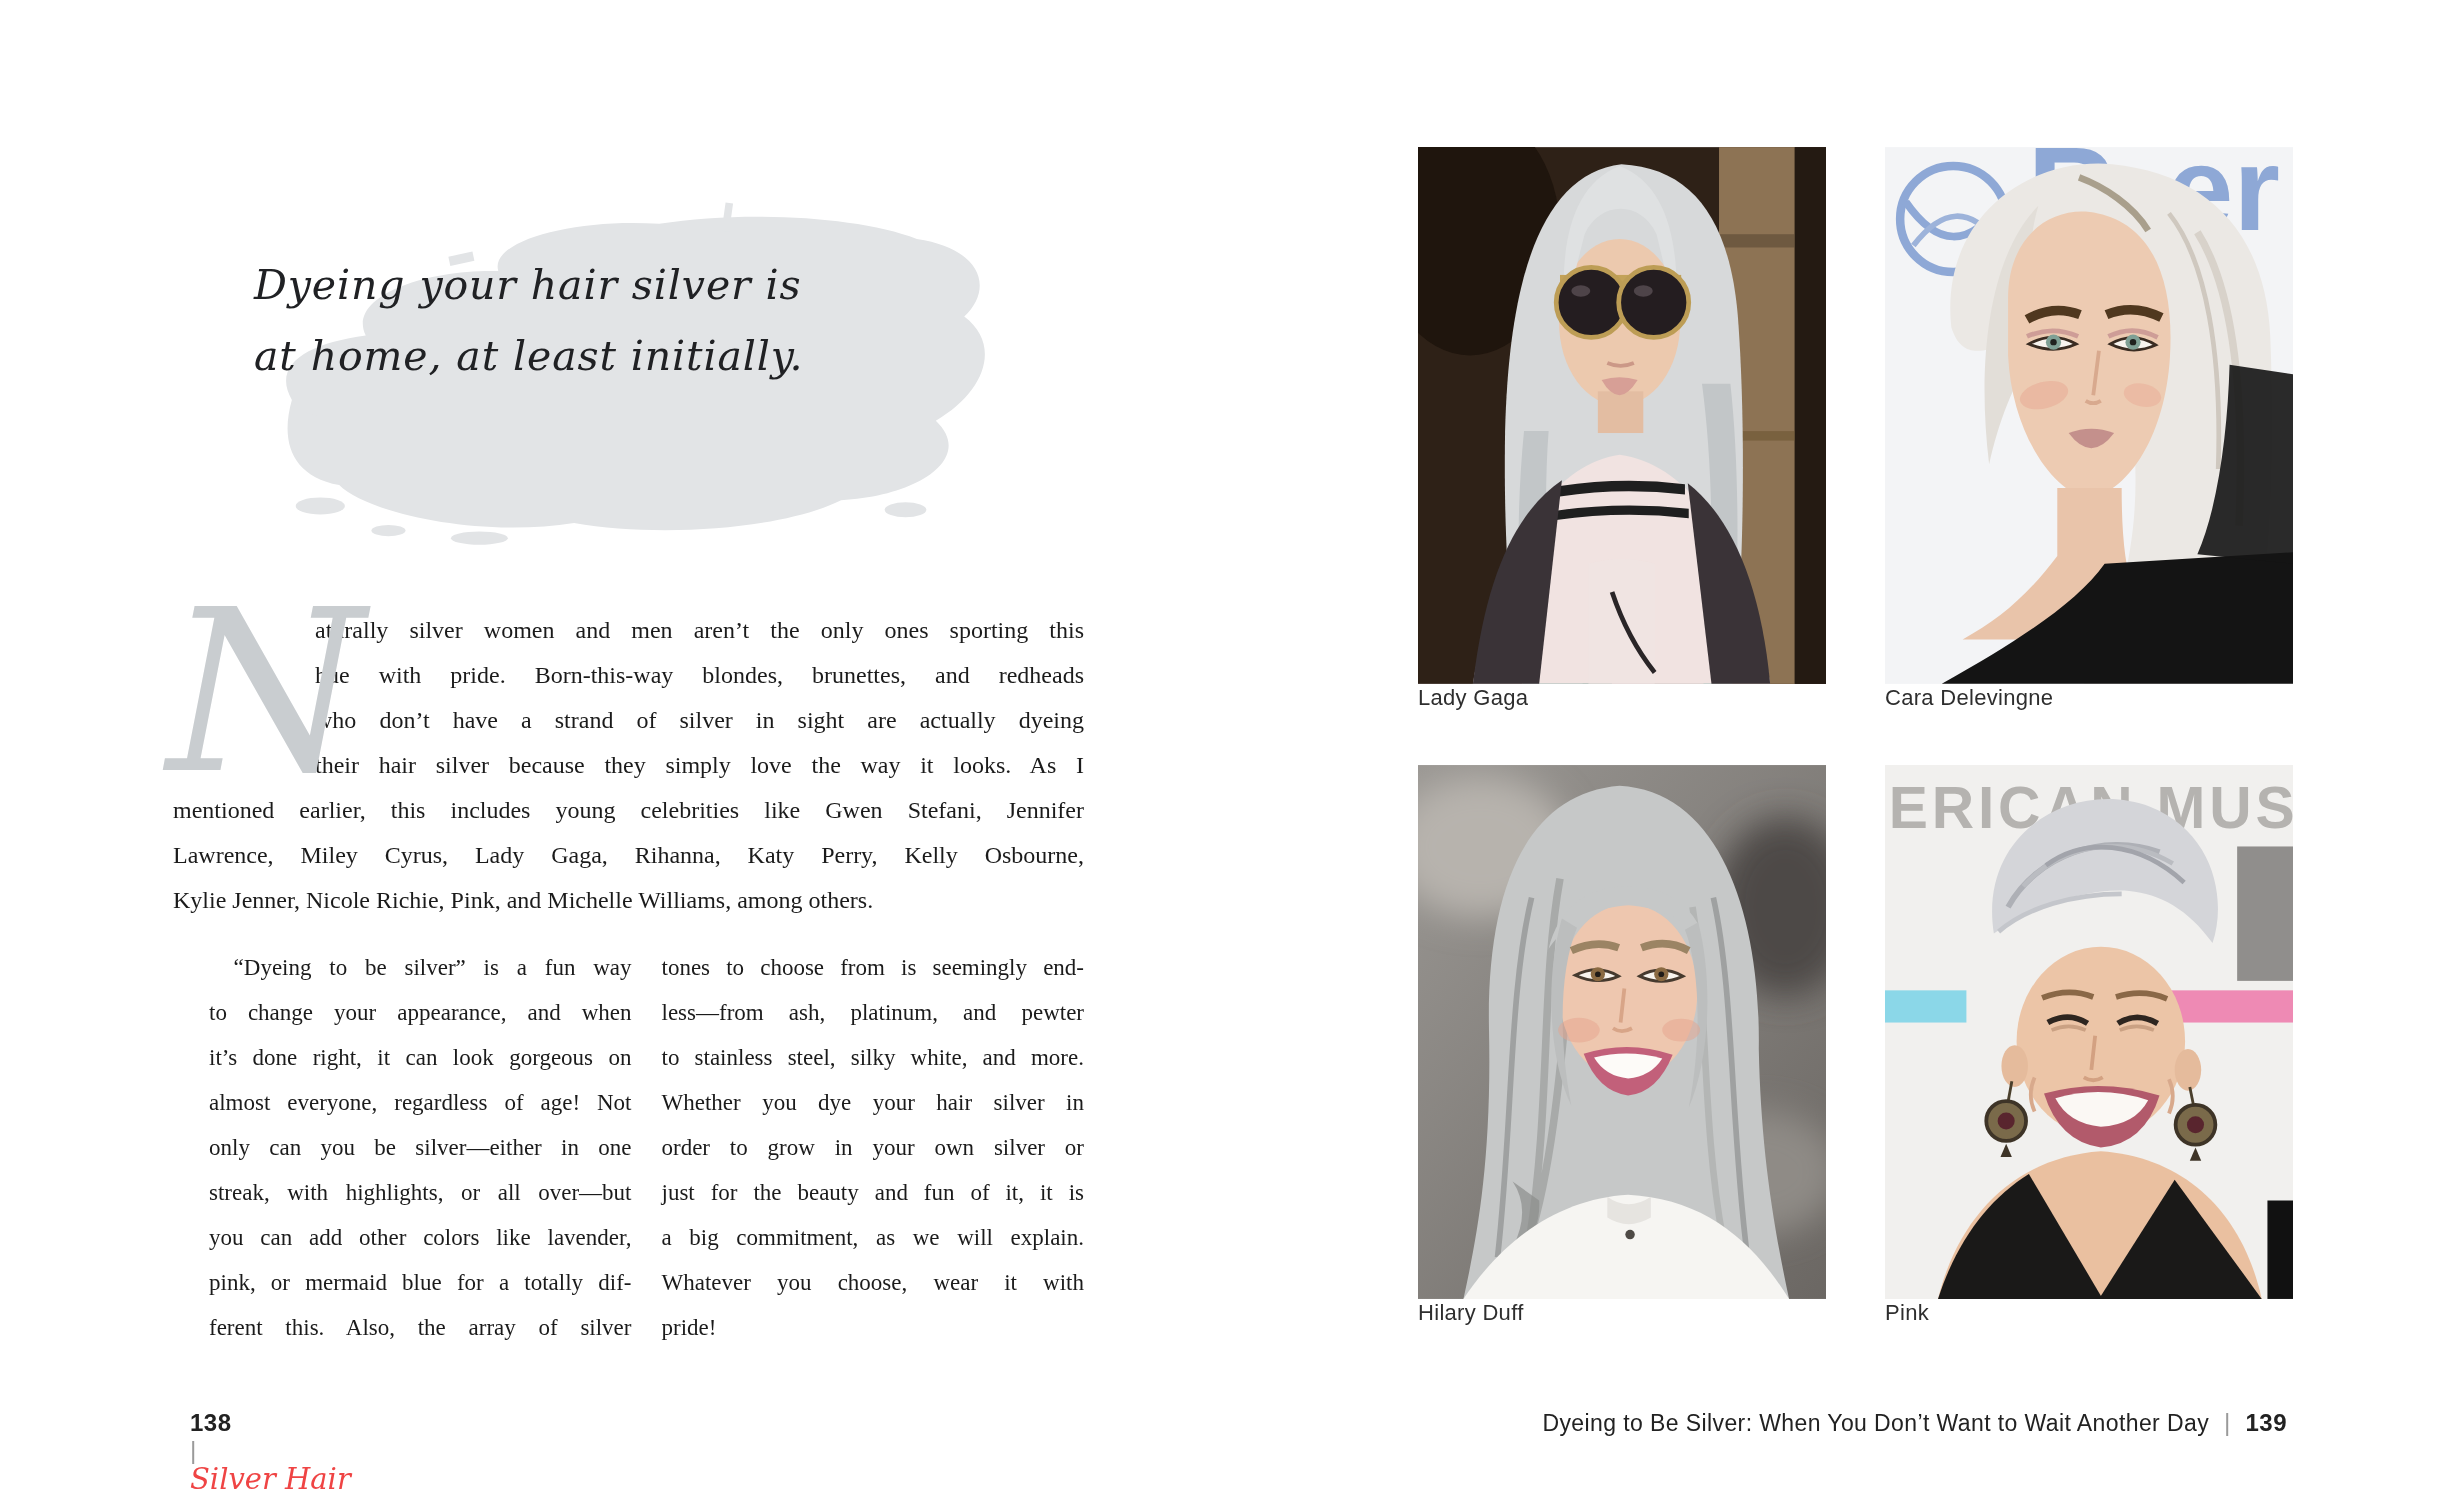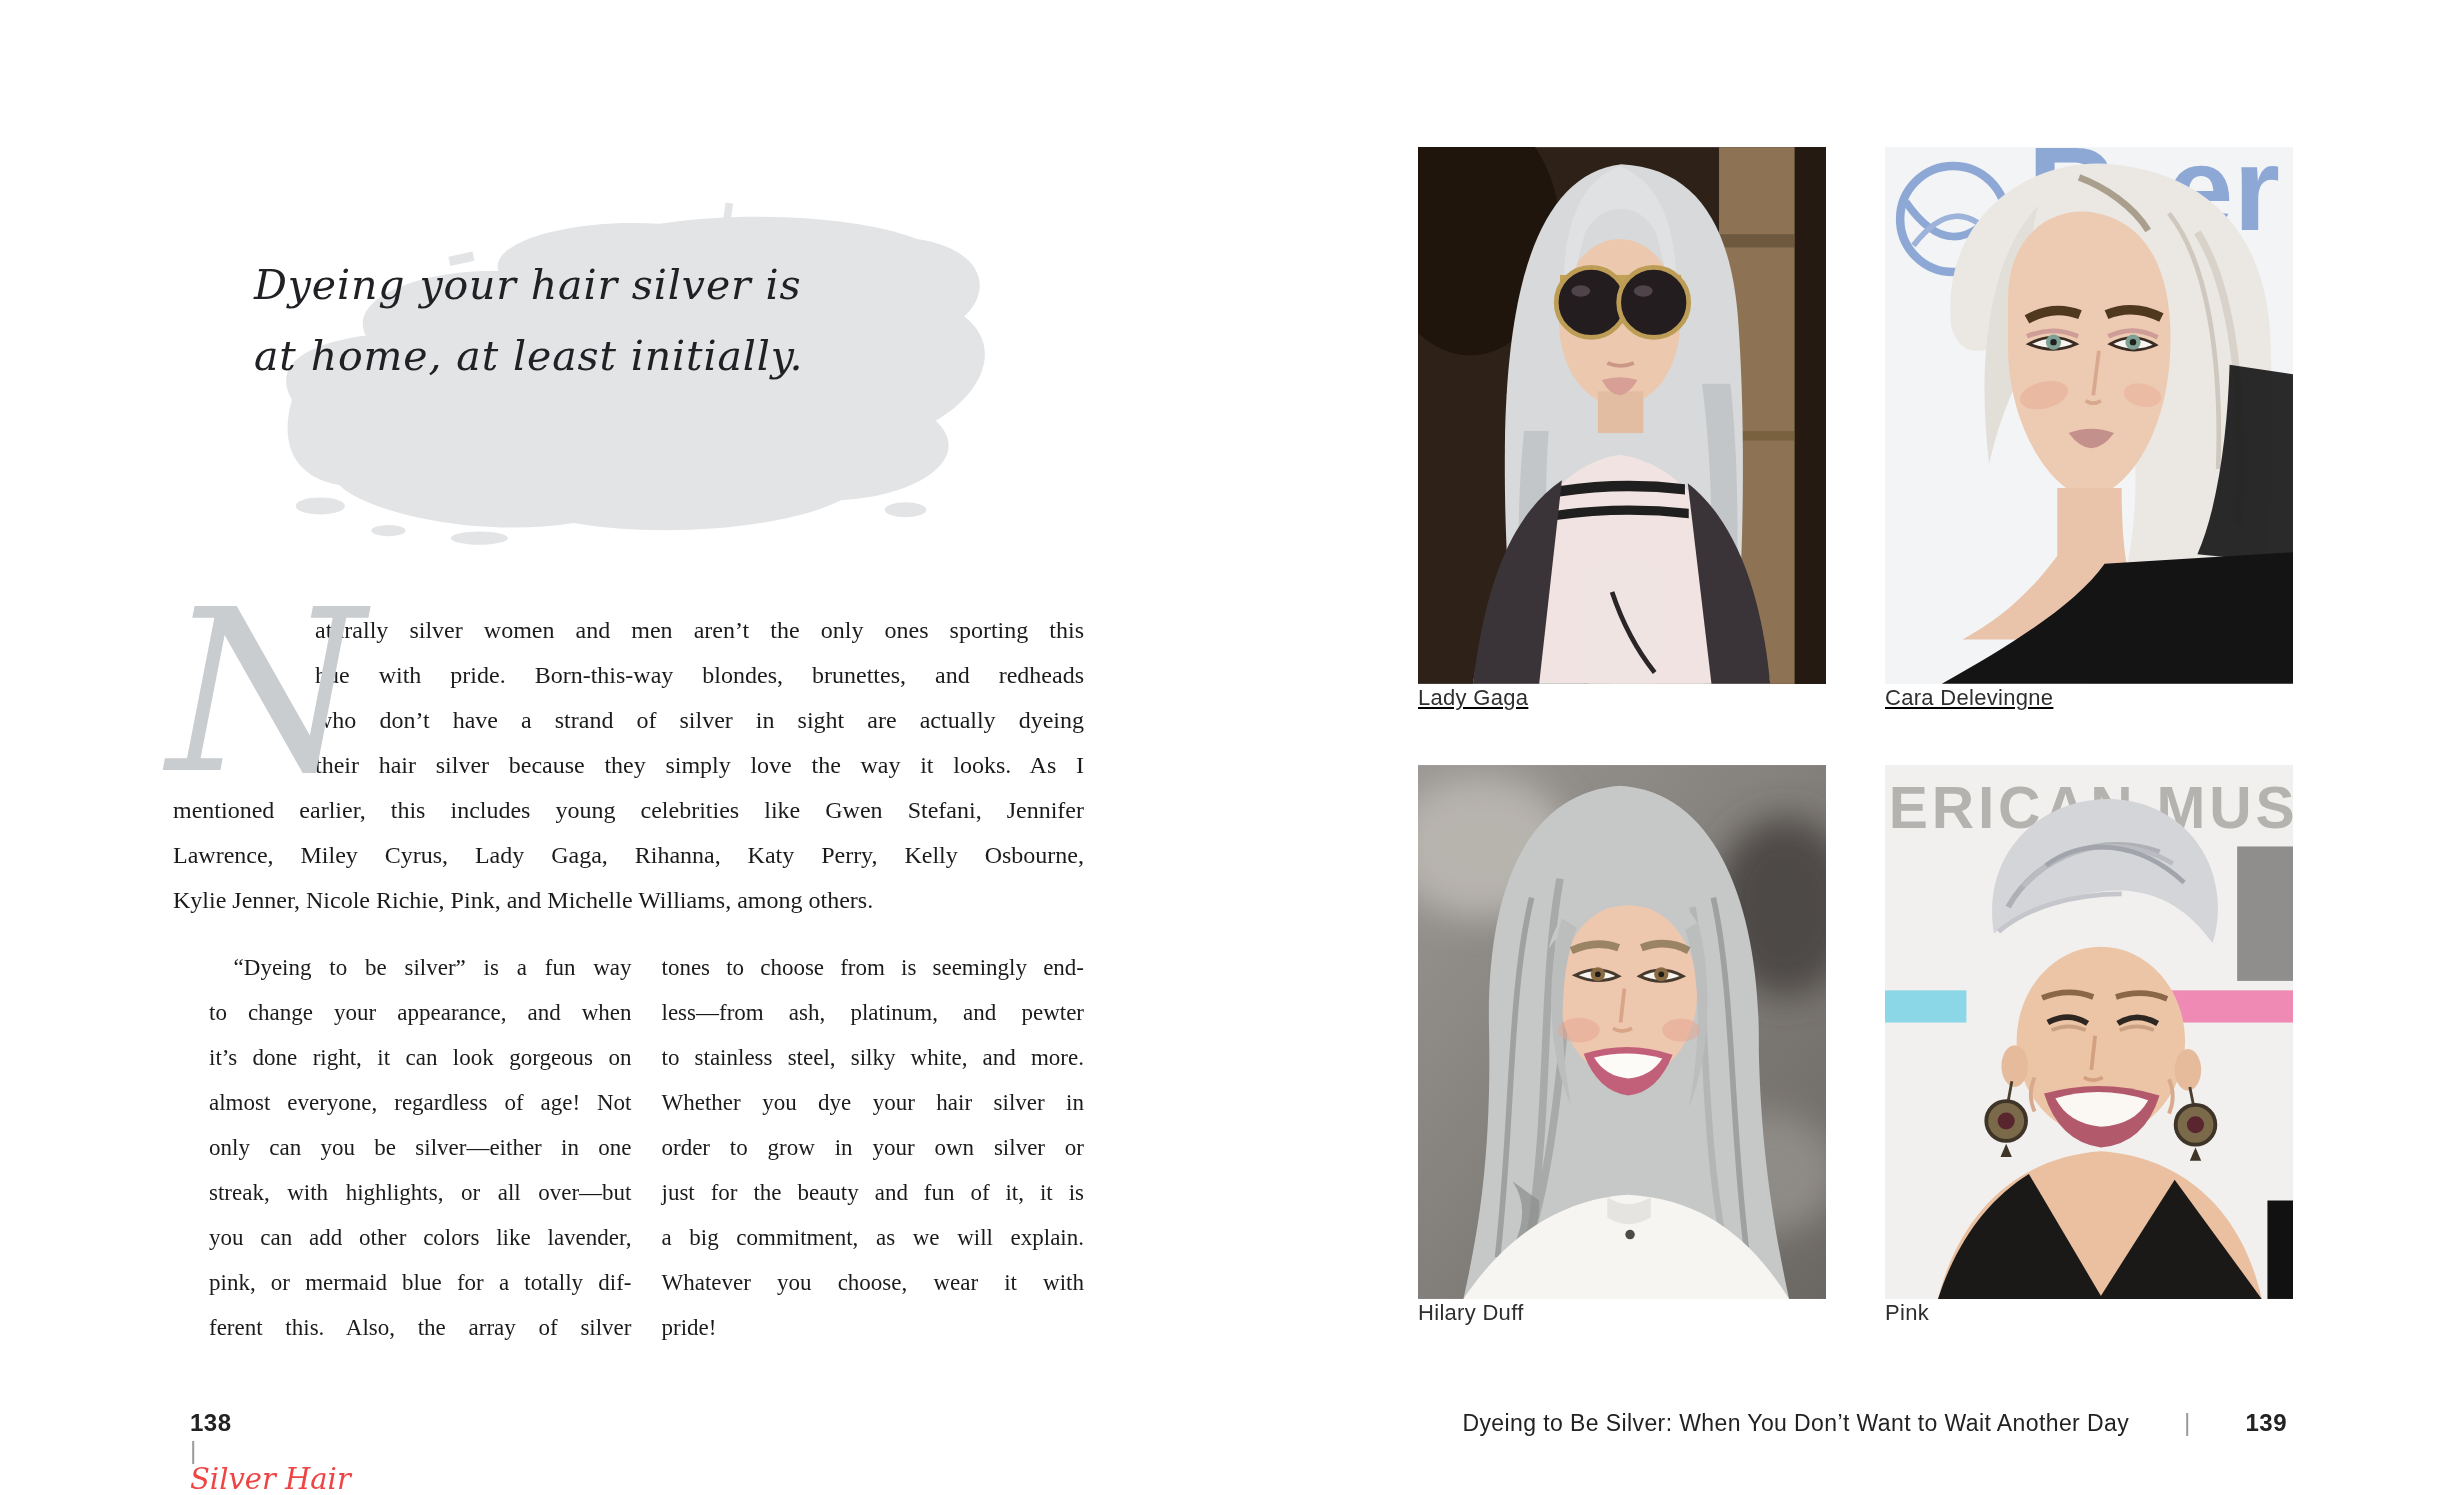--- a/index.html
+++ b/index.html
@@ -20,31 +20,31 @@
   .cols{position:absolute;left:173px;top:945px;width:911px;display:flex;}
   .col{width:440px;margin-left:36px;}
   .col+.col{margin-left:30px;}
   .colline{font:23px/45px "Liberation Serif",serif;color:#1b1b1b;
            text-align:justify;text-align-last:justify;}
   .indent1{text-indent:24.6px;}
   
   .footer{position:absolute;display:flex;align-items:baseline;
           font-family:"Liberation Sans",sans-serif;color:#222;}
   .footer-left{left:175px;top:1409px;flex-direction:column;}
-  .footer-right{right:175px;top:1409px;gap:40px;}
+  .footer-right{right:175px;top:1409px;}
   .pagenum{font-weight:700;font-size:24px;letter-spacing:0.5px;}
   .fdiv{color:#9a9a9a;font-weight:300;font-size:24.6px;margin:0 15px;}
   .booktitle{font:italic 29px/29px "DejaVu Serif",serif;color:#ef4444;}
   .chaptitle{font-weight:400;font-size:23px;letter-spacing:0.4px;color:#222;}
   
   .photo-cell{position:absolute;}
   .photo{display:block;}
   .caption{margin-top:2px;font:400 22px/24.6px "Liberation Sans",sans-serif;
            color:#2e2e2e;letter-spacing:0.3px;}
-  .c1{left:1418px;} .c2{left:1885px;} .r1{top:147px;text-decoration:underline;} .r2{top:765px;}
+  .c1{left:1418px;} .c2{left:1885px;} .r1{top:147px;} .r2{top:765px;}
 </style>
 </head>
 <body>
 
 <div class="spread">
 
   <div class="quote-block">
     <svg viewBox="0 0 792 378" aria-hidden="true">
       <path fill="#e2e4e6" d="M40,210 C18,172 58,150 118,142 C98,102 178,72 258,74 C248,42 338,18 428,24
         C518,10 638,16 700,40 C768,50 782,92 750,122 C790,152 772,202 720,232 C762,272 700,312 620,316

